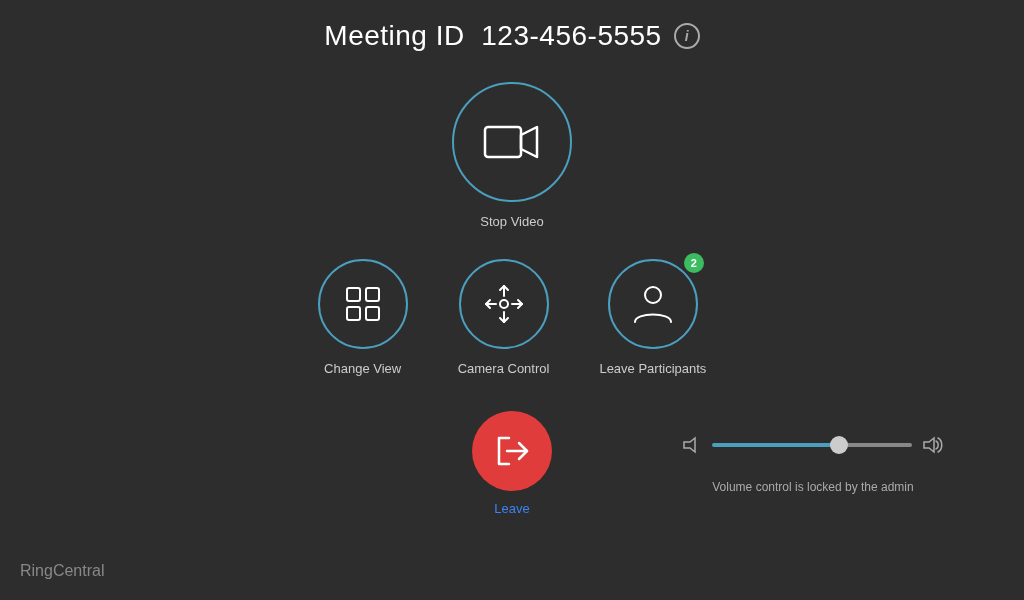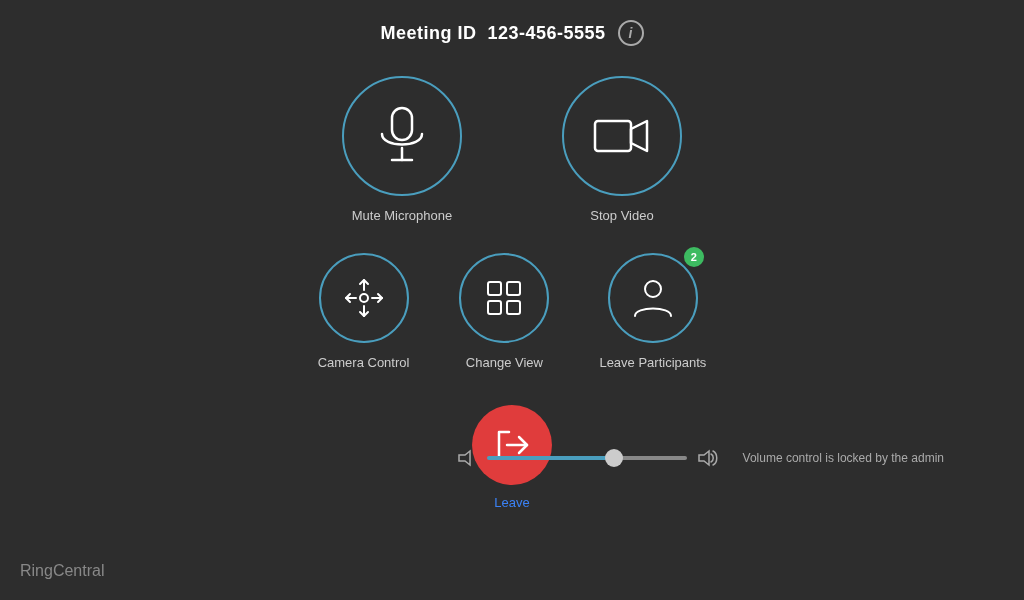--- a/index.html
+++ b/index.html
@@ -17,22 +17,22 @@
     
     .header {
       display: flex;
       align-items: center;
       justify-content: center;
       padding-top: 20px;
       gap: 12px;
     }
 
     .meeting-id-text {
-      font-size: 18px;
-      font-weight: 700;
+      font-size: 28px;
+      font-weight: 400;
       color: #ffffff;
       letter-spacing: 0.5px;
     }
 
     .info-icon {
       width: 26px;
       height: 26px;
       border: 2px solid #aaaaaa;
       border-radius: 50%;
       display: flex;
@@ -137,21 +137,21 @@
     .leave-label {
       font-size: 13px;
       color: #3b82f6;
     }
 
     
     .volume-section {
       position: absolute;
       right: 80px;
       display: flex;
-      flex-direction: row;
+      flex-direction: column;
       align-items: center;
       gap: 24px;
     }
 
     .volume-row {
       display: flex;
       align-items: center;
       gap: 10px;
     }
 
@@ -216,74 +216,63 @@
 
 <div class="header">
   <span class="meeting-id-text">
     <span>Meeting ID</span>&nbsp;&nbsp;<span>123-456-5555</span>
   </span>
   <div class="info-icon">i</div>
 </div>
 
 <div class="buttons-row-1">
 
-  <div class="btn-container">
-    <button class="circle-btn large">
-      <svg width="50" height="60" viewBox="0 0 50 60" fill="none" xmlns="http://www.w3.org/2000/svg">
-        <rect x="15" y="2" width="20" height="32" rx="10" stroke="white" stroke-width="2.5" fill="none"></rect>
-        <path d="M5 28 C5 42 45 42 45 28" stroke="white" stroke-width="2.5" fill="none" stroke-linecap="round"></path>
-        <line x1="25" y1="42" x2="25" y2="54" stroke="white" stroke-width="2.5" stroke-linecap="round"></line>
-        <line x1="15" y1="54" x2="35" y2="54" stroke="white" stroke-width="2.5" stroke-linecap="round"></line>
-      </svg>
-    </button>
-    <span class="btn-label">Mute Microphone</span>
-  </div>
 
   <div class="btn-container">
     <button class="circle-btn large">
       <svg width="58" height="40" viewBox="0 0 58 40" fill="none" xmlns="http://www.w3.org/2000/svg">
         <rect x="2" y="5" width="36" height="30" rx="3" stroke="white" stroke-width="2.5" fill="none"></rect>
         <path d="M38 13 L54 5 L54 35 L38 27 Z" stroke="white" stroke-width="2.5" fill="none" stroke-linejoin="round"></path>
       </svg>
     </button>
     <span class="btn-label">Stop Video</span>
   </div>
 
 
 </div>
 
 <div class="buttons-row-2">
+
+  <div class="btn-container">
+    <button class="circle-btn medium">
+      <svg width="40" height="40" viewBox="0 0 40 40" fill="none" xmlns="http://www.w3.org/2000/svg">
+        <rect x="4" y="4" width="13" height="13" rx="2" stroke="white" stroke-width="2" fill="none"></rect>
+        <rect x="23" y="4" width="13" height="13" rx="2" stroke="white" stroke-width="2" fill="none"></rect>
+        <rect x="4" y="23" width="13" height="13" rx="2" stroke="white" stroke-width="2" fill="none"></rect>
+        <rect x="23" y="23" width="13" height="13" rx="2" stroke="white" stroke-width="2" fill="none"></rect>
+      </svg>
+    </button>
+    <span class="btn-label">Change View</span>
+  </div>
 
   <div class="btn-container">
     <button class="circle-btn medium">
       <svg width="44" height="44" viewBox="0 0 44 44" fill="none" xmlns="http://www.w3.org/2000/svg">
         <line x1="22" y1="4" x2="22" y2="14" stroke="white" stroke-width="2" stroke-linecap="round"></line>
         <polyline points="18,8 22,4 26,8" stroke="white" stroke-width="2" fill="none" stroke-linejoin="round" stroke-linecap="round"></polyline>
         <line x1="22" y1="30" x2="22" y2="40" stroke="white" stroke-width="2" stroke-linecap="round"></line>
         <polyline points="18,36 22,40 26,36" stroke="white" stroke-width="2" fill="none" stroke-linejoin="round" stroke-linecap="round"></polyline>
         <line x1="4" y1="22" x2="14" y2="22" stroke="white" stroke-width="2" stroke-linecap="round"></line>
         <polyline points="8,18 4,22 8,26" stroke="white" stroke-width="2" fill="none" stroke-linejoin="round" stroke-linecap="round"></polyline>
         <line x1="30" y1="22" x2="40" y2="22" stroke="white" stroke-width="2" stroke-linecap="round"></line>
         <polyline points="36,18 40,22 36,26" stroke="white" stroke-width="2" fill="none" stroke-linejoin="round" stroke-linecap="round"></polyline>
         <circle cx="22" cy="22" r="4" stroke="white" stroke-width="2" fill="none"></circle>
       </svg>
     </button>
     <span class="btn-label">Camera Control</span>
-  </div>
-
-  <div class="btn-container">
-    <button class="circle-btn medium">
-      <svg width="40" height="40" viewBox="0 0 40 40" fill="none" xmlns="http://www.w3.org/2000/svg">
-        <rect x="4" y="4" width="13" height="13" rx="2" stroke="white" stroke-width="2" fill="none"></rect>
-        <rect x="23" y="4" width="13" height="13" rx="2" stroke="white" stroke-width="2" fill="none"></rect>
-        <rect x="4" y="23" width="13" height="13" rx="2" stroke="white" stroke-width="2" fill="none"></rect>
-        <rect x="23" y="23" width="13" height="13" rx="2" stroke="white" stroke-width="2" fill="none"></rect>
-      </svg>
-    </button>
-    <span class="btn-label">Change View</span>
   </div>
 
   <div class="btn-container">
     <button class="circle-btn medium" style="position:relative;">
       <svg width="44" height="40" viewBox="0 0 44 40" fill="none" xmlns="http://www.w3.org/2000/svg">
         <circle cx="22" cy="11" r="8" stroke="white" stroke-width="2" fill="none"></circle>
         <path d="M4 38 C4 28 40 28 40 38" stroke="white" stroke-width="2" fill="none" stroke-linecap="round"></path>
       </svg>
       <div class="participants-count">2</div>
     </button>

